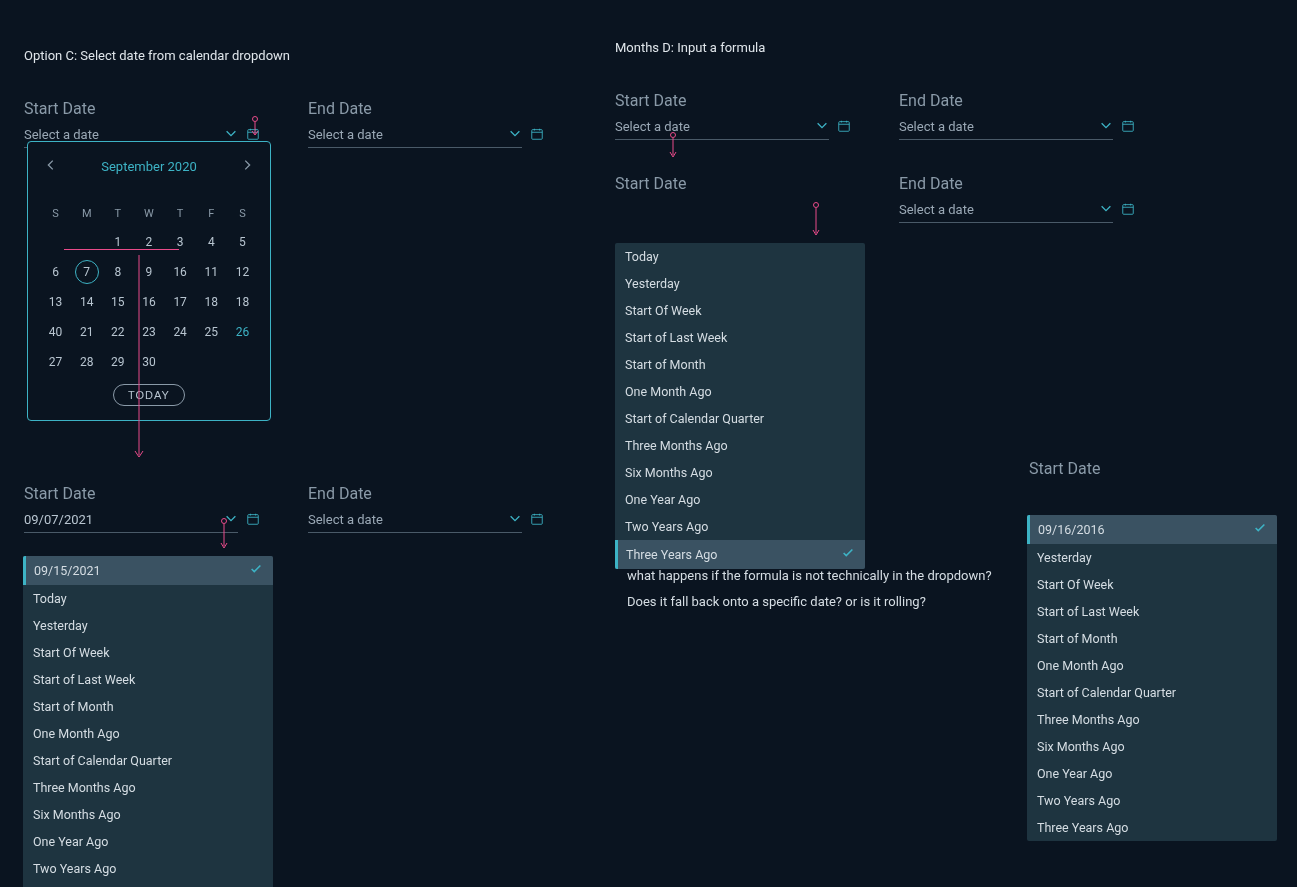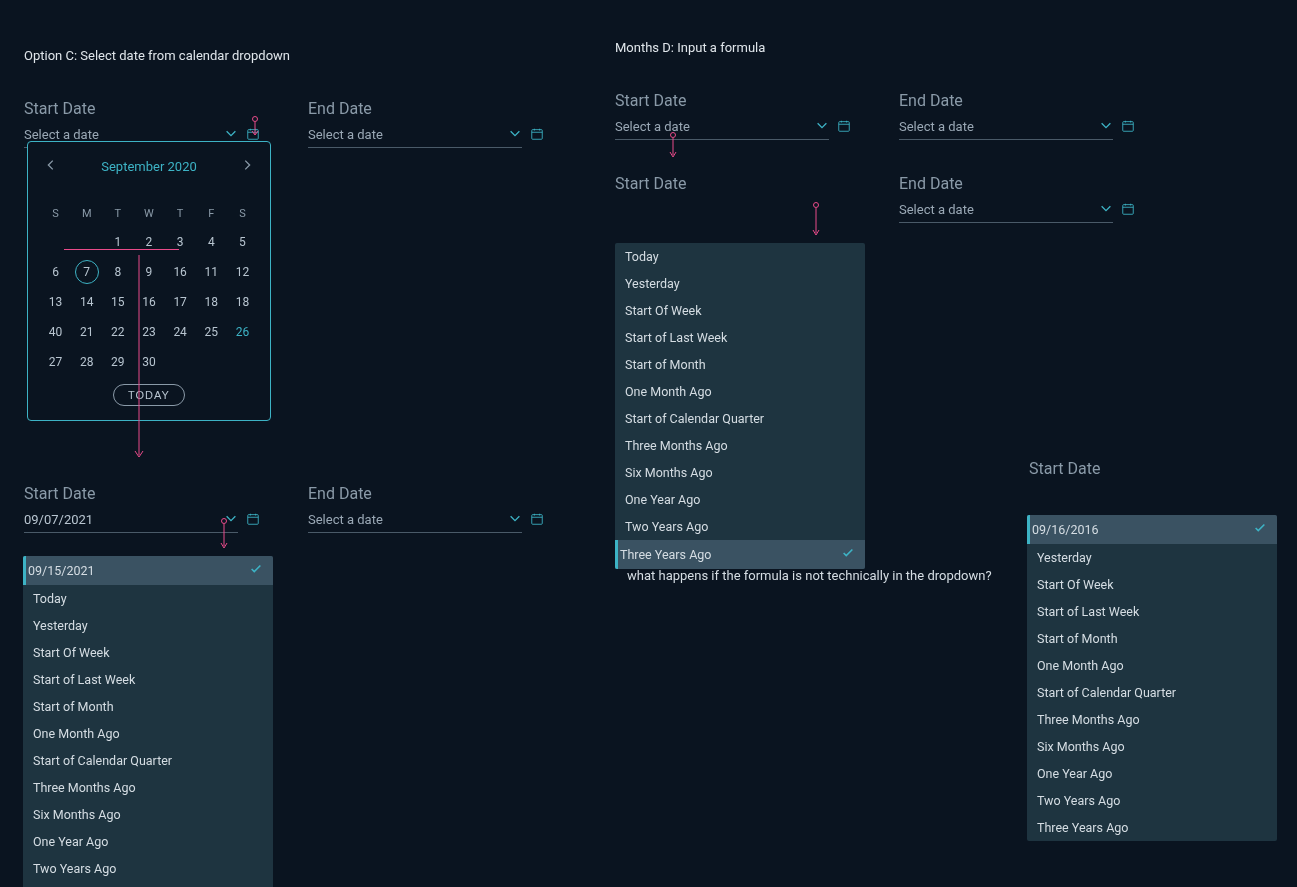--- a/index.html
+++ b/index.html
@@ -103,21 +103,21 @@
     color: #d5dde3;
     font-size: 12.5px;
     cursor: pointer;
     display: flex;
     justify-content: space-between;
     align-items: center;
   }
   .dd-item.selected {
     background: #3a5262;
     border-left: 3px solid #3db3c5;
-    padding-left: 2px;
+    padding-left: 8px;
   }
   .check { color: #3db3c5; }
 
   
   .field-pair.low-left { position: absolute; left: 0; top: 436px; }
 
   
   .field-pair.r2 { margin-top: 34px; }
 
   
@@ -387,20 +387,21 @@
         <span class="cal-icon"><svg class="ic" viewBox="0 0 16 16">
               <rect x="2" y="3" width="12" height="11" rx="1" stroke="currentColor" fill="none"></rect>
               <path d="M2 6h12M5 2v2M11 2v2" stroke="currentColor"></path>
             </svg></span>
       </div>
     </div>
   </div>
 
   <div class="qtext">
     <div>what happens if the formula is not technically in the dropdown?</div>
+    <div>Does it fall back onto a specific date? or is it rolling?</div>
   </div>
 </div>
 
 <svg class="arrow" style="left:667px;top:132px;" width="12" height="30">
   <circle cx="6" cy="3" r="2.5" stroke="#e94b8a"></circle>
     <path d="M6 6v17" stroke="#e94b8a"></path>
     <path d="M3 20l3 5 3-5" stroke="#e94b8a"></path>
 </svg>
 <svg class="arrow" style="left:810px;top:202px;" width="12" height="38">
   <circle cx="6" cy="3" r="2.5" stroke="#e94b8a"></circle>

